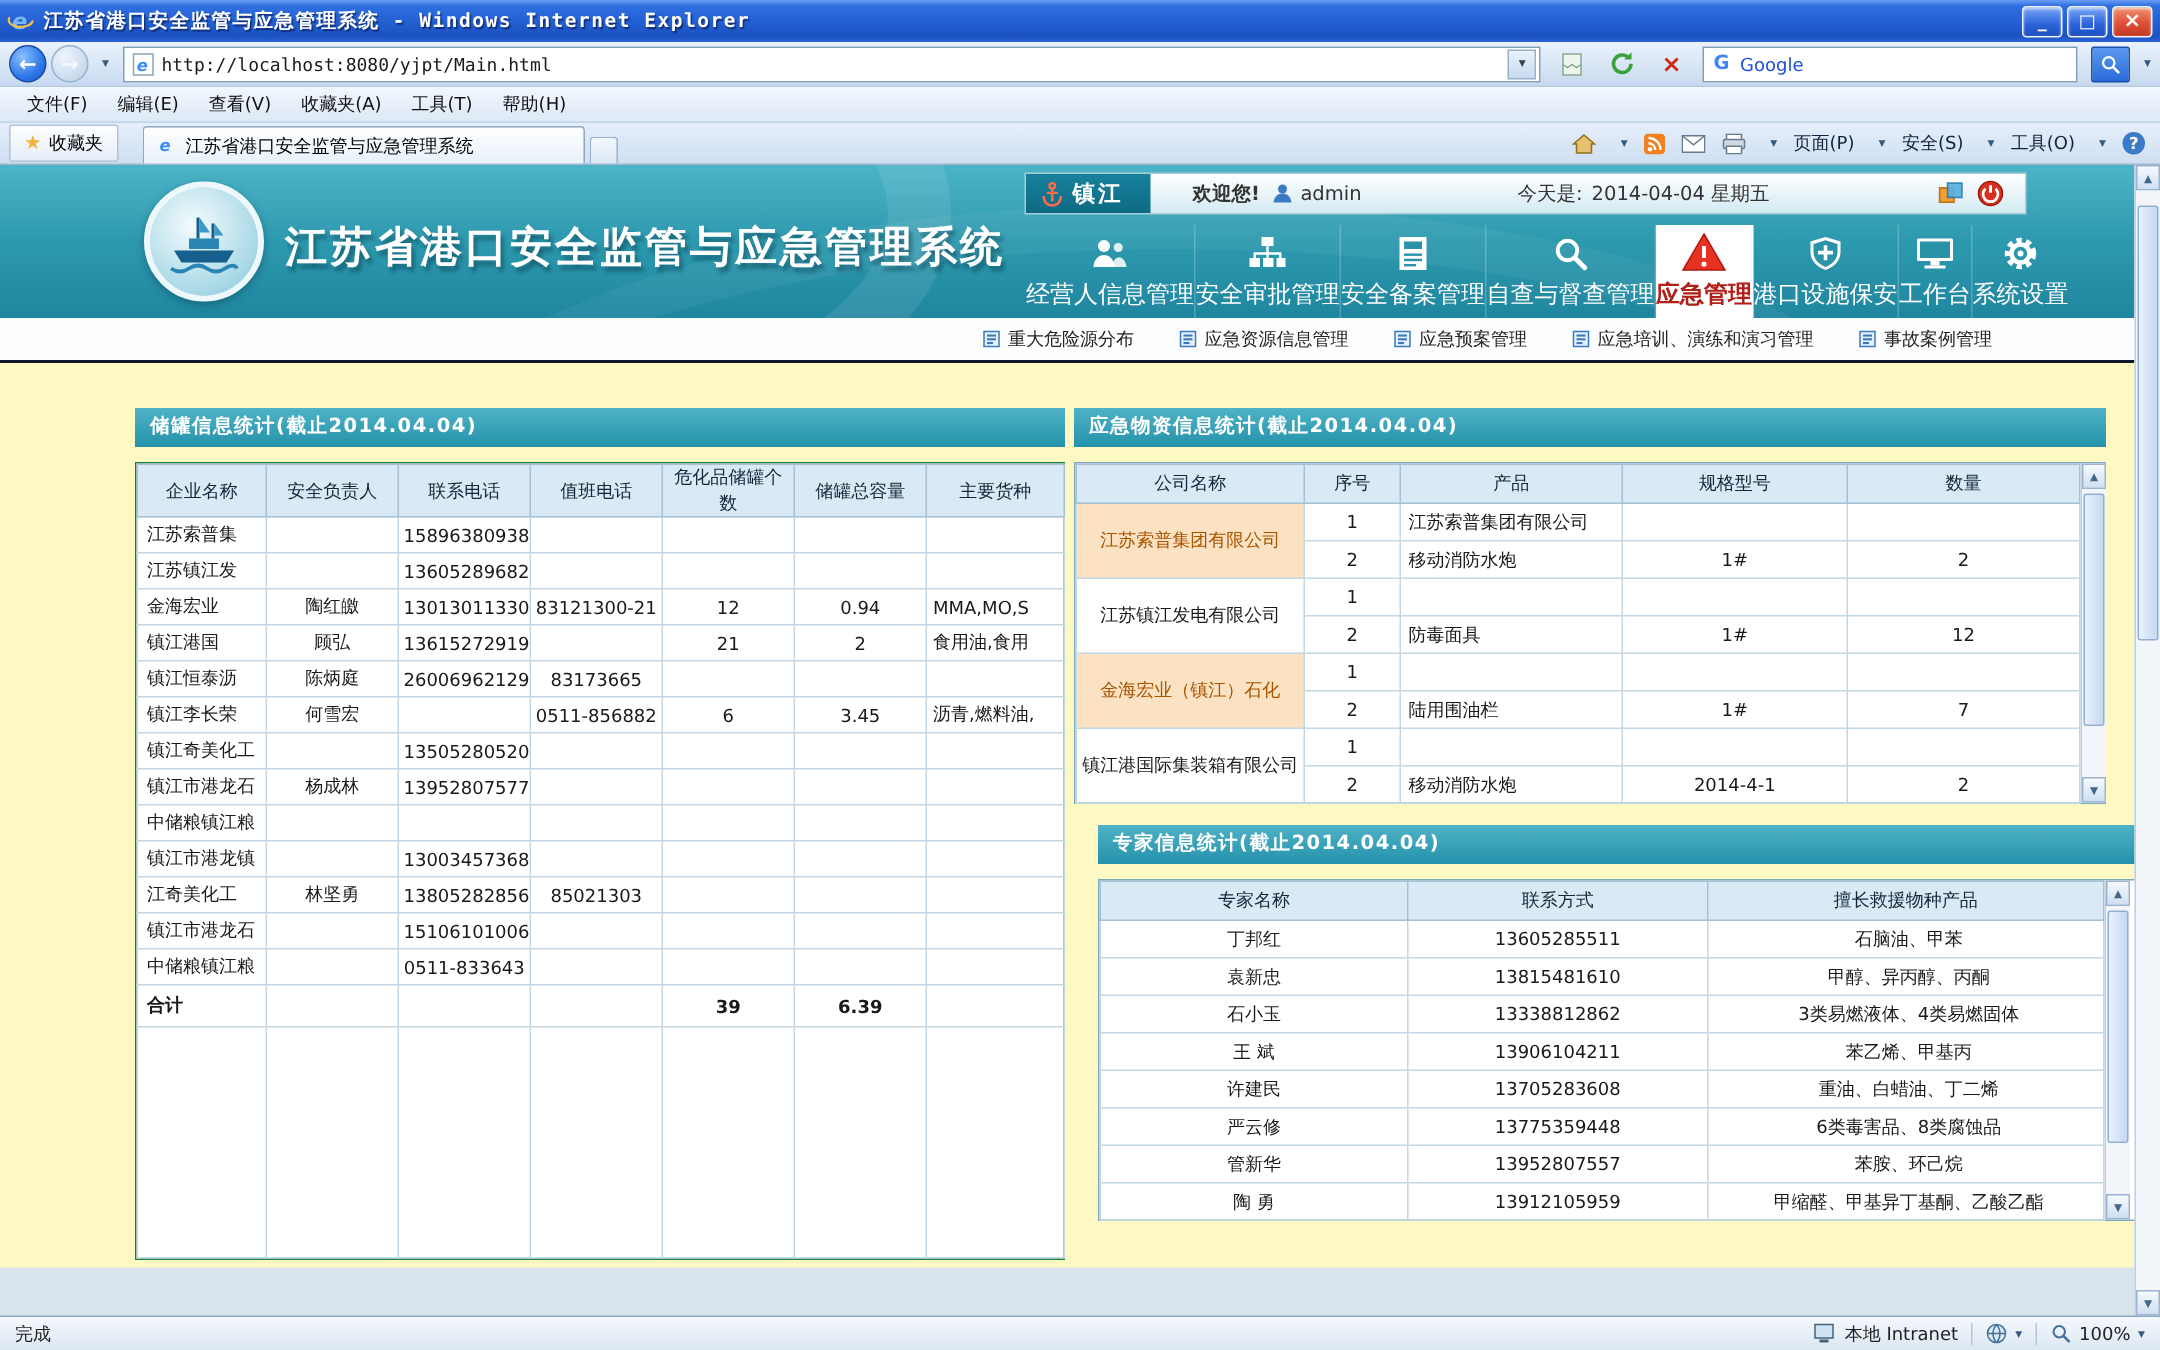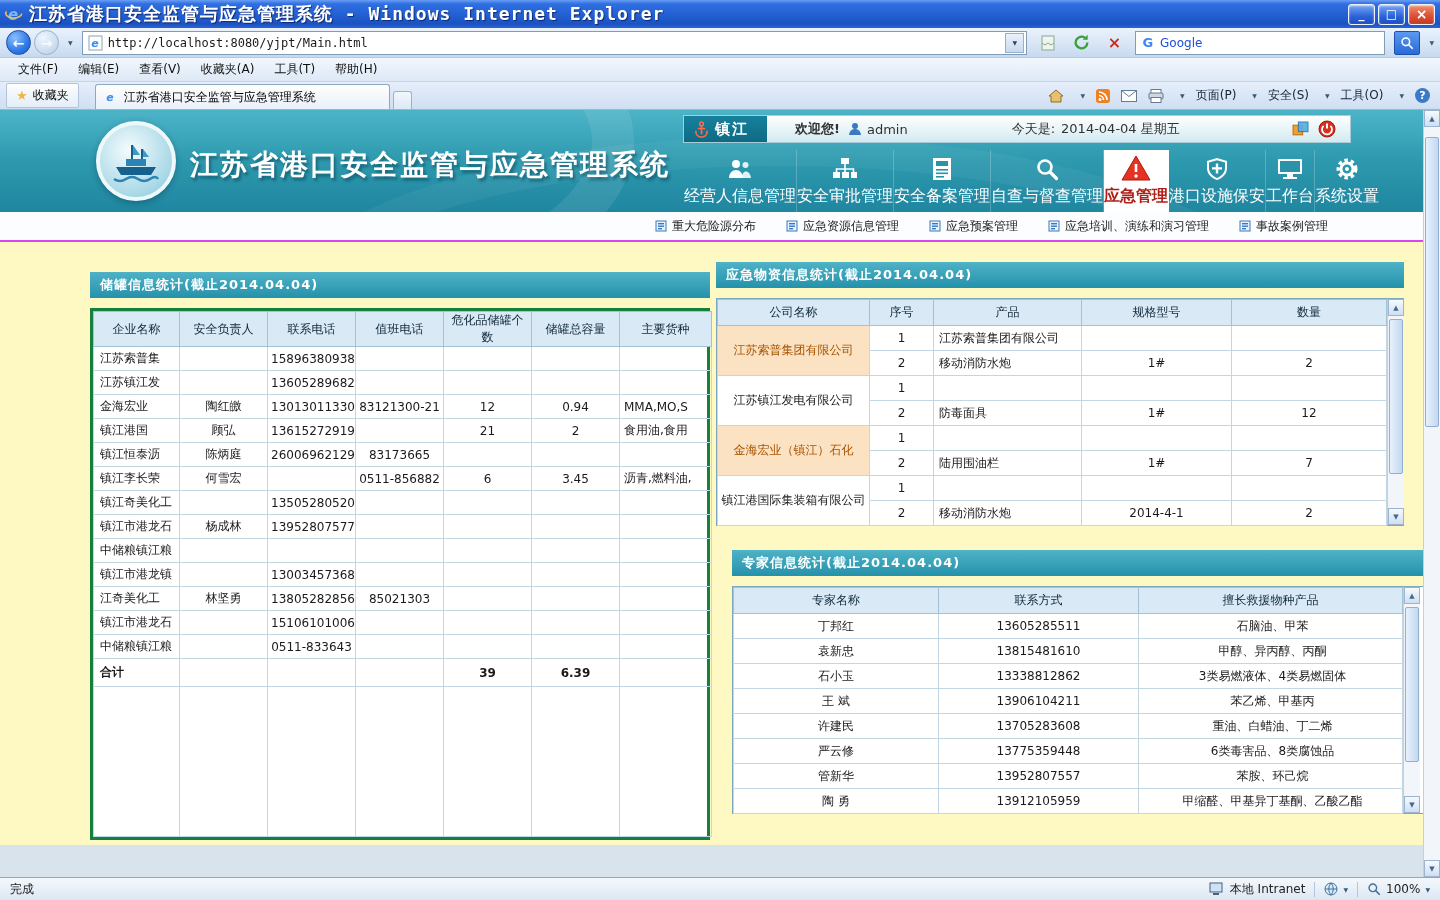--- a/index.html
+++ b/index.html
@@ -3,21 +3,21 @@
 <meta charset="utf-8">
 <style>
 *{margin:0;padding:0;box-sizing:border-box;}
 html,body{width:1440px;height:900px;overflow:hidden;}
 body{position:relative;font-family:"DejaVu Sans","Liberation Sans",sans-serif;font-size:12px;color:#000;background:#d8e3ec;}
 
 
 .titlebar{position:absolute;top:0;left:0;width:1440px;height:28px;display:flex;align-items:center;padding:0 5px;
  background:linear-gradient(180deg,#6a9ef5 0%,#2f6fe0 14%,#2563d6 45%,#1b52c2 85%,#2a63d8 100%);}
 .ie-logo{width:18px;height:18px;display:flex;align-items:center;justify-content:center;}
-.titlebar .title{flex:1;margin-left:6px;color:#fff;font-weight:bold;font-size:18px;letter-spacing:1px;
+.titlebar .title{flex:1;margin-left:6px;color:#fff;font-weight:bold;font-size:13px;letter-spacing:1px;
  font-family:"DejaVu Sans Mono","Liberation Mono",monospace;white-space:nowrap;overflow:hidden;text-shadow:1px 1px 1px rgba(0,0,40,.55);}
 .win-btn{width:27px;height:21px;margin-left:3px;border-radius:3px;border:1px solid #eef3fc;display:flex;align-items:center;justify-content:center;
  color:#fff;font-weight:bold;font-size:12px;background:linear-gradient(180deg,#7aa6f8,#2a62d8 60%,#1c4fc0);box-shadow:inset 0 1px 2px rgba(255,255,255,.7);cursor:pointer;}
 .win-btn.close{background:linear-gradient(180deg,#f0926e,#df5038 55%,#c23a22);font-size:14px;}
 
 
 .addr-row{position:absolute;top:28px;left:0;width:1440px;height:30px;display:flex;align-items:center;gap:9px;padding:0 6px;
  background:linear-gradient(180deg,#eaf2fc,#d3e2f4 70%,#c6d9ef);border-bottom:1px solid #b6cadf;}
 .nav-circle{width:25px;height:25px;border-radius:50%;display:flex;align-items:center;justify-content:center;font-size:14px;font-weight:bold;color:#fff;cursor:pointer;flex:none;}
 .nav-circle.back{background:radial-gradient(circle at 35% 30%,#8cc0ff,#2e78e8 60%,#1a58c8);border:1px solid #1a4aa8;margin-right:-6px;}
@@ -82,33 +82,33 @@
 .main-nav{position:absolute;left:684px;top:40px;width:676px;height:62px;display:flex;z-index:3;}
 .nav-item{flex:1;display:flex;flex-direction:column;align-items:center;justify-content:center;gap:5px;cursor:pointer;
  color:#fff;border-right:1px solid rgba(255,255,255,.22);}
 .nav-item:last-child{border-right:none;}
 .nav-item .nico{height:26px;display:flex;align-items:flex-end;}
 .nav-item .lbl{font-size:16px;white-space:nowrap;letter-spacing:0;}
 .nav-item.active{background:#fff;}
 .nav-item.active .lbl{color:#b02018;font-weight:bold;}
 
 
-.sub-nav{position:absolute;top:102px;left:0;width:100%;height:30px;background:#fbfdfe;border-bottom:2px solid #d946ef;
+.sub-nav{position:absolute;top:102px;left:0;width:100%;height:30px;background:#fbfdfe;border-bottom:2px solid #0f172a;
  display:flex;align-items:center;justify-content:flex-end;gap:30px;padding-right:95px;color:#222;}
 .sub-item{display:flex;align-items:center;gap:5px;cursor:pointer;white-space:nowrap;}
 
 
 .content{position:absolute;top:132px;left:0;width:100%;height:603px;background:#fef9c3;}
 .panel{position:absolute;}
 .panel-tank{left:90px;top:30px;width:620px;}
-.panel-sup{left:716px;top:20px;width:688px;}
+.panel-sup{left:716px;top:30px;width:688px;}
 .panel-exp{left:716px;top:308px;width:764px;padding-left:16px;}
 .panel-title{height:26px;line-height:26px;padding-left:10px;color:#fff;font-weight:bold;font-size:13px;letter-spacing:1px;
  background:linear-gradient(180deg,#4fb2c6,#2492ab);}
-.tank-wrap{margin-top:10px;height:532px;background:#fff;border:3px solid #15803d;}
+.tank-wrap{margin-top:10px;height:532px;background:#fff;border:1px solid #15803d;}
 .rt-wrap{margin-top:10px;height:228px;background:#fff;border:1px solid #7ea8c0;display:flex;}
 
 table.grid{width:100%;height:100%;border-collapse:collapse;table-layout:fixed;font-size:12px;}
 .grid th{background:#d9eaf6;border:1px solid #a6c0d4;height:26px;font-weight:normal;color:#10283a;padding:0 2px;}
 .grid td{border:1px solid #c2d6e4;height:24px;text-align:center;padding:0 3px;white-space:nowrap;overflow:hidden;color:#1a1a1a;}
 .grid td.c0{text-align:left;padding-left:6px;}
 .grid td.c6{text-align:left;padding-left:4px;}
 .grid tr.total td{font-weight:bold;height:28px;}
 .grid tr.filler td{height:auto;}
 

